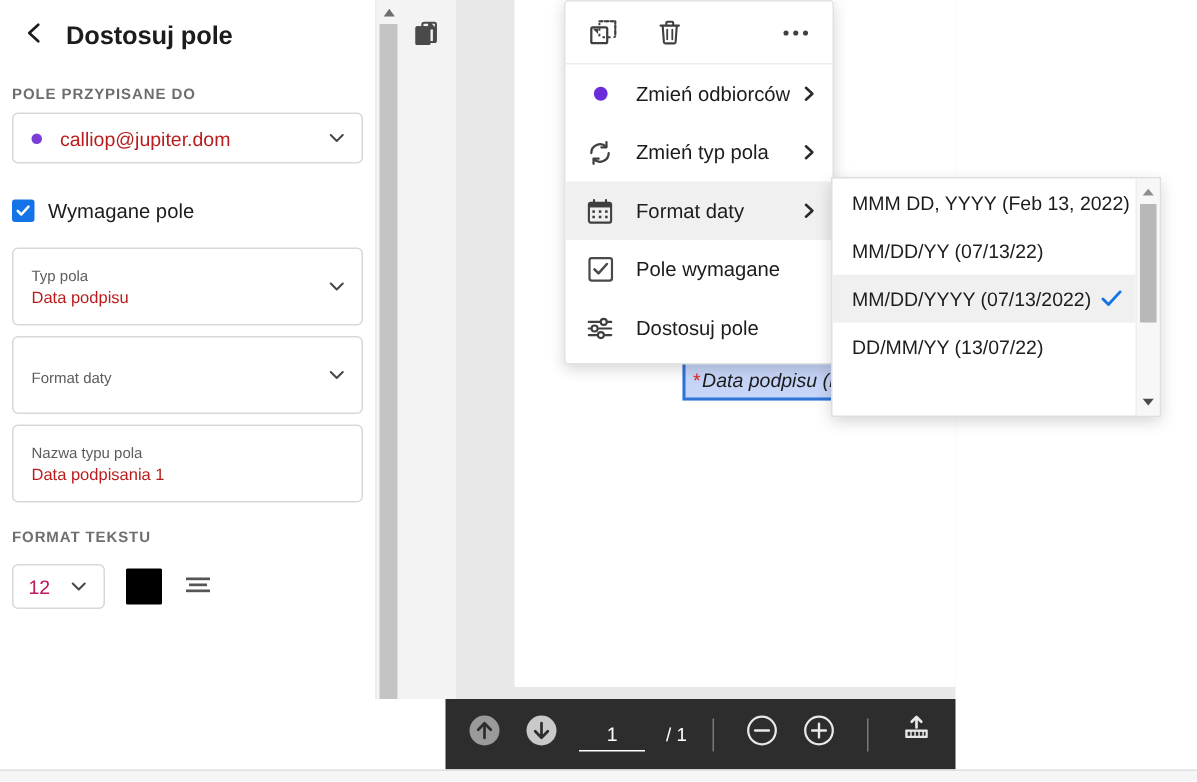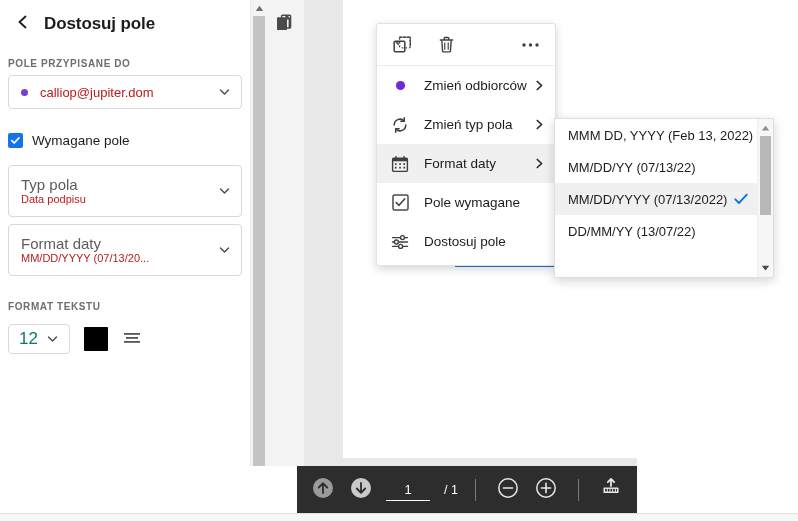--- a/index.html
+++ b/index.html
@@ -34,21 +34,21 @@
     letter-spacing: 0.6px; text-transform: uppercase;
     padding: 0 0 0 8px; margin-top: 18px; margin-bottom: 6px;
   }
   .field-box {
     position: relative; margin: 0 8px; background: #ffffff;
     border: 1px solid #d8d8d8; border-radius: 4px;
     height: 34px; display: flex; align-items: center;
     padding: 0 10px 0 12px;
   }
   .field-box.tall { height: 52px; align-items: flex-start; padding-top: 5px; flex-direction: column; justify-content:center;}
-  .field-sublabel { font-size: 15px; color: #5c5c5c; line-height: 12px; }
+  .field-sublabel { font-size: 10px; color: #5c5c5c; line-height: 12px; }
   .field-value { font-size: 11px; color: #b91c1c; line-height: 17px; }
   .assignee-dot {
     width: 7px; height: 7px; border-radius: 50%; background: #7a3ed8;
     margin-right: 12px; flex: 0 0 auto;
   }
   .assignee-text { font-size: 13px; color: #b91c1c; flex: 1 1 auto; }
   .chev {
     position: absolute; right: 10px; top: 50%; transform: translateY(-50%);
     width: 13px; height: 13px; pointer-events: none;
   }
@@ -66,21 +66,21 @@
   .gap { height: 7px; }
   .format-row {
     display: flex; align-items: center; gap: 14px;
     margin: 12px 0 0 8px;
   }
   .size-select {
     width: 62px; height: 30px; border: 1px solid #d8d8d8; border-radius: 4px;
     background: #fff; display: flex; align-items: center; padding: 0 6px 0 10px;
     position: relative;
   }
-  .size-val { font-size: 17px; color: #0f766e; }
+  .size-val { font-size: 13px; color: #be185d; }
   .color-swatch { width: 24px; height: 24px; background: #000000; border-radius: 1px; }
   .align-icon { width: 20px; height: 20px; display:flex; align-items:center; justify-content:center;}
 
   
   #left-scrollbar {
     position: absolute; left: 250px; top: 0; width: 16px; height: 511px;
     background: #f4f4f4; border-left: 1px solid #ebebeb;
   }
   #left-scrollbar .sb-arrow {
     position: absolute; left: 0; width: 16px; height: 16px;
@@ -119,21 +119,21 @@
     overflow: hidden; white-space: nowrap;
     z-index: 5;
   }
   #sig-field .star { color: #e02020; font-size: 13px; font-style: normal; margin-right: 1px; }
   #sig-field .sig-text {
     font-size: 13px; font-style: italic; color: #1c1c1c; white-space: nowrap;
   }
 
   
   #ctx-menu {
-    position: absolute; left: 376px; top: 23px; width: 180px;
+    position: absolute; left: 376px; top: 0; width: 180px;
     background: #ffffff; border: 1px solid #e2e2e2; border-radius: 3px;
     box-shadow: 0 3px 10px rgba(0,0,0,0.17);
     z-index: 20; padding-bottom: 4px;
   }
   #ctx-iconbar {
     display: flex; align-items: center; height: 42px;
     padding: 0 14px; border-bottom: 1px solid #ececec;
     gap: 22px;
   }
   #ctx-iconbar .cicon {
@@ -262,30 +262,33 @@
         <svg width="13" height="13" viewBox="0 0 13 13">
             <path d="M2.5 4.5 L6.5 8.5 L10.5 4.5" fill="none" stroke="#4a4a4a" stroke-width="1.4" stroke-linecap="round" stroke-linejoin="round"></path>
           </svg>
       </span>
     </div>
 
     <div class="gap"></div>
 
     <div class="field-box tall">
       <span class="field-sublabel">Format daty</span>
-      <span class="field-value">MM/DD/YYYY (07/13/20...</span>
       <span class="chev">
         <svg width="13" height="13" viewBox="0 0 13 13">
             <path d="M2.5 4.5 L6.5 8.5 L10.5 4.5" fill="none" stroke="#4a4a4a" stroke-width="1.4" stroke-linecap="round" stroke-linejoin="round"></path>
           </svg>
       </span>
     </div>
 
     <div class="gap"></div>
 
+    <div class="field-box tall">
+      <span class="field-sublabel">Nazwa typu pola</span>
+      <span class="field-value">Data podpisania 1</span>
+    </div>
 
     <div class="section-label">FORMAT TEKSTU</div>
 
 
     <div class="format-row">
       <div class="size-select">
         <span class="size-val">12</span>
         <span class="chev">
           <svg width="13" height="13" viewBox="0 0 13 13">
               <path d="M2.5 4.5 L6.5 8.5 L10.5 4.5" fill="none" stroke="#4a4a4a" stroke-width="1.4" stroke-linecap="round" stroke-linejoin="round"></path>

